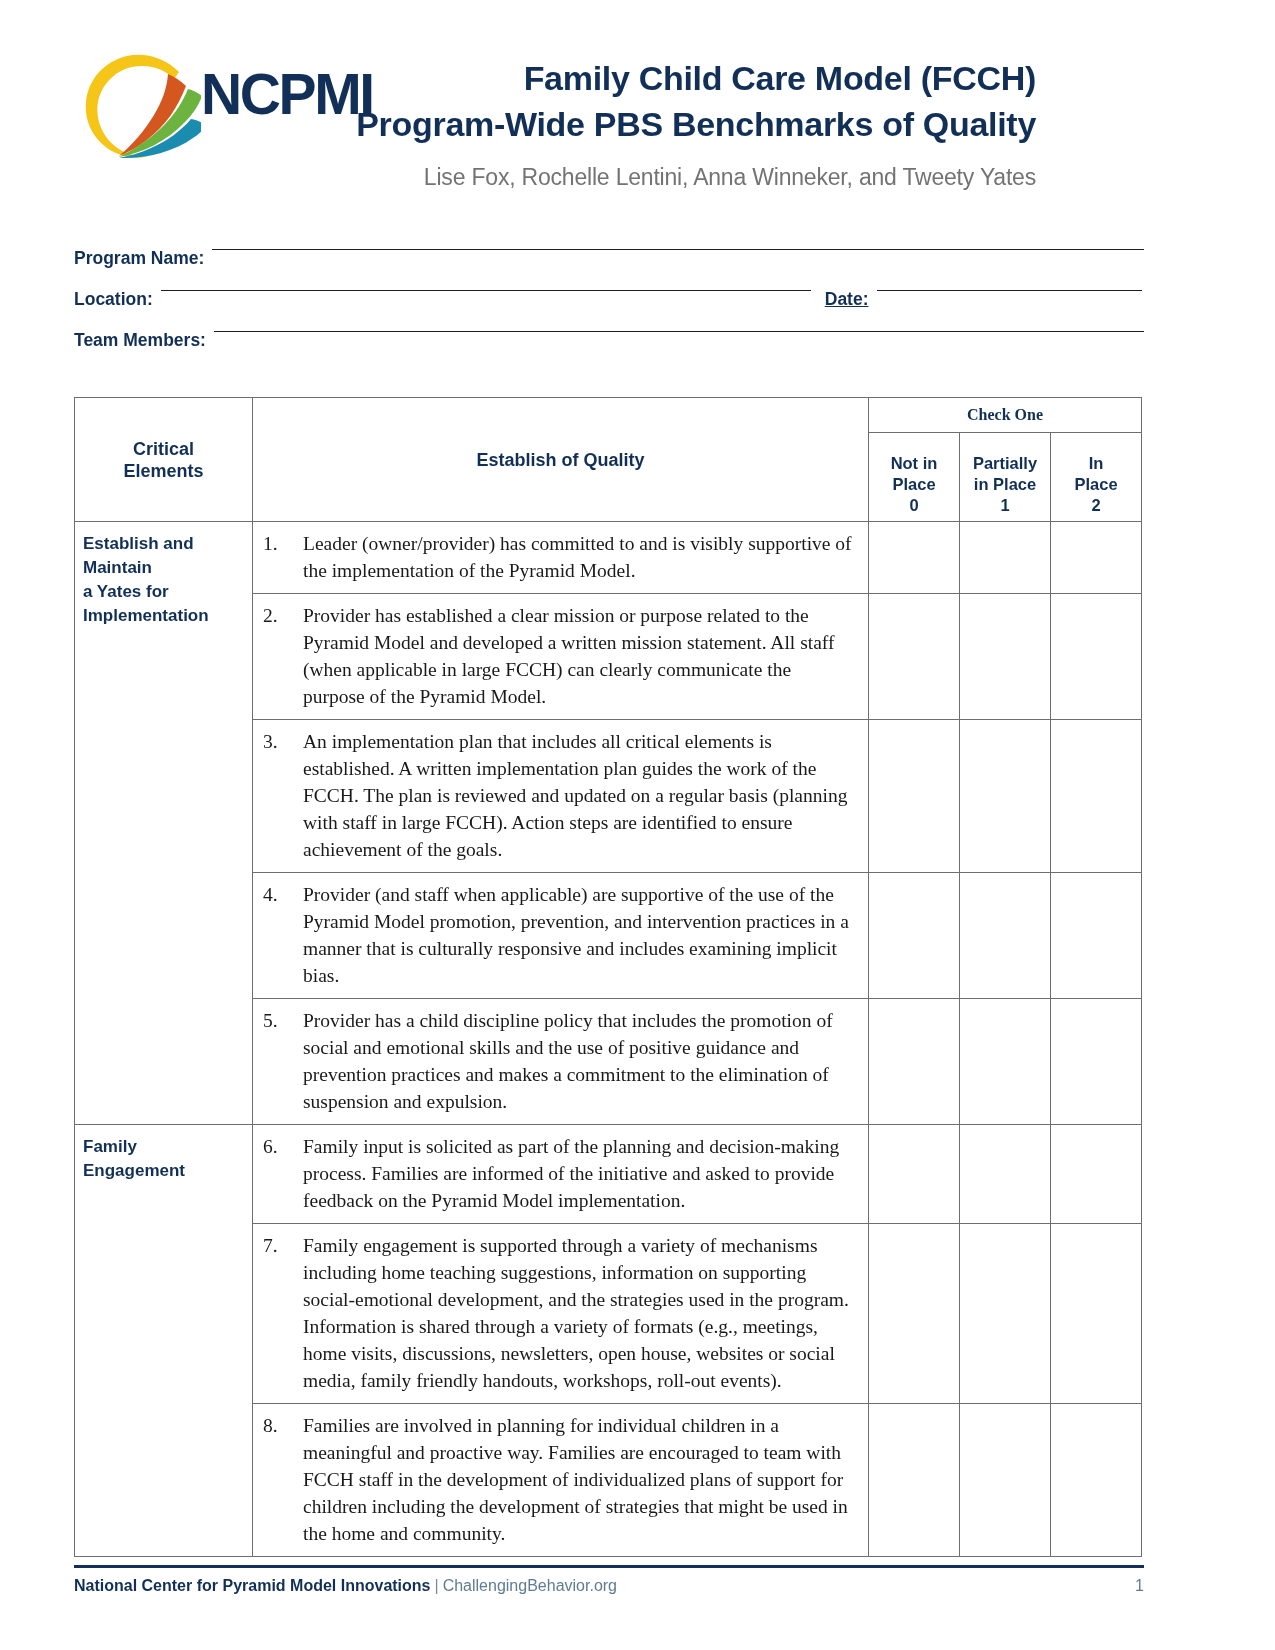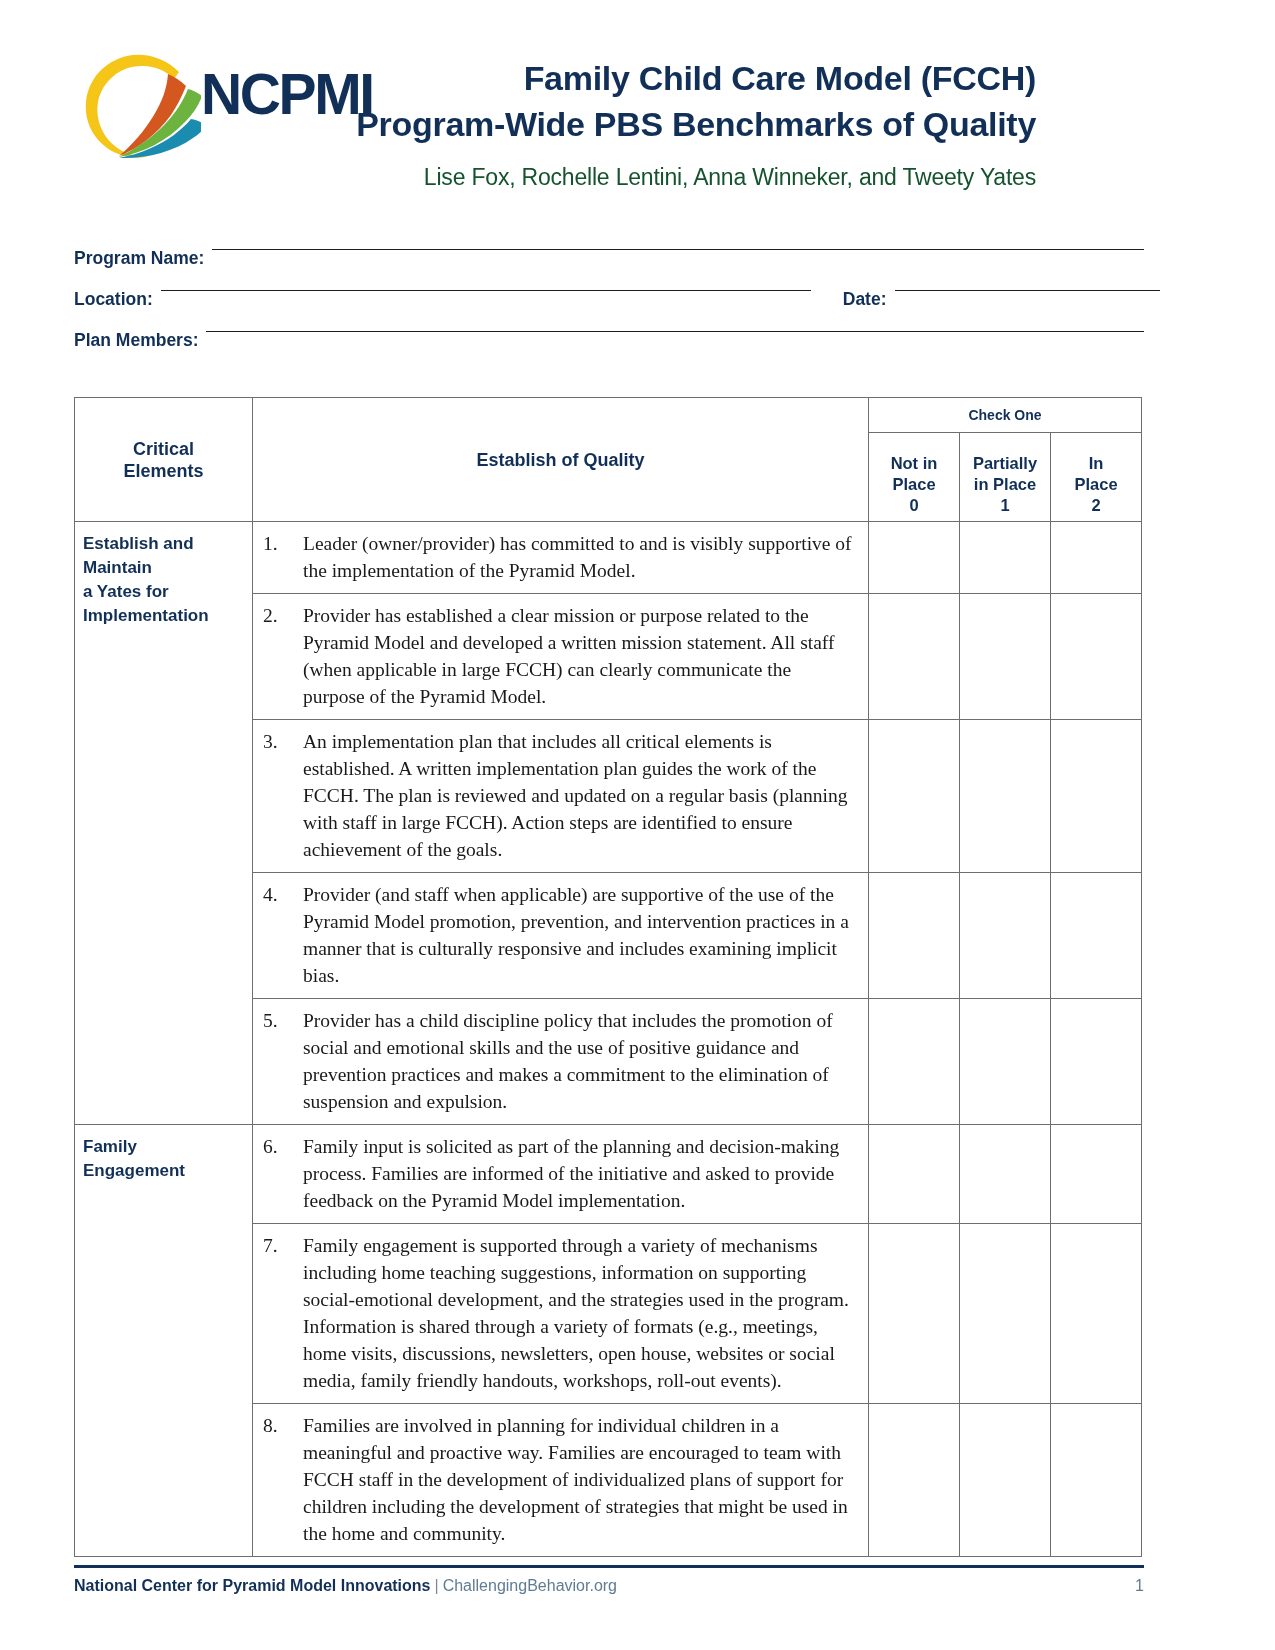--- a/index.html
+++ b/index.html
@@ -68,21 +68,21 @@
     font-weight: bold;
     font-size: 34px;
     line-height: 46px;
     color: #123057;
     letter-spacing: -0.3px;
   }
   .authors {
     margin-top: 17px;
     font-family: "Liberation Sans", sans-serif;
     font-size: 23px;
-    color: #14532d;
+    color: #737373;
     letter-spacing: -0.2px;
   }
 
   
   .fields {
     position: absolute;
     left: 74px;
     top: 248px;
     width: 1070px;
   }
@@ -100,21 +100,21 @@
   }
   .field-rule {
     border-bottom: 1.3px solid #1d1d1d;
     height: 1px;
     margin-left: 8px;
     margin-bottom: 4px;
   }
   .rule-grow { flex: 1 1 auto; }
   .rule-loc  { width: 650px; flex: 0 0 650px; }
   .rule-date { width: 265px; flex: 0 0 265px; }
-  .date-label { margin-left: 32px; }
+  .date-label { margin-left: 14px; text-decoration: underline; }
 
   
   .bq-table {
     position: absolute;
     left: 74px;
     top: 397px;
     width: 1067px;
     border-collapse: collapse;
     table-layout: fixed;
   }
@@ -136,22 +136,23 @@
     font-size: 18px;
     line-height: 22px;
     padding: 6px 4px;
   }
   th.hdr-sub {
     font-size: 16.5px;
     line-height: 21px;
     padding: 20px 2px 5px 2px;
   }
   th.hdr-checkone {
-    font-size: 14px;
+    font-size: 16px;
     padding: 6px 4px 6px 4px;
+    font-family: Liberation Serif, serif;
   }
 
   td.elem {
     font-family: "Liberation Sans", sans-serif;
     font-weight: bold;
     font-size: 17px;
     line-height: 24px;
     color: #123057;
     padding: 10px 6px 10px 8px;
     margin-left: 12px;
@@ -254,21 +255,21 @@
     </div>
 
     <div class="field-row">
       <span class="field-label">Location:</span>
       <span class="field-rule rule-loc"></span>
       <span class="field-label date-label">Date:</span>
       <span class="field-rule rule-date"></span>
     </div>
 
     <div class="field-row">
-      <span class="field-label">Plan Members:</span>
+      <span class="field-label">Team Members:</span>
       <span class="field-rule rule-grow"></span>
     </div>
   </div>
 
   <table class="bq-table">
     <colgroup>
       <col class="col-elem">
       <col class="col-bench">
       <col class="col-check">
       <col class="col-check">

